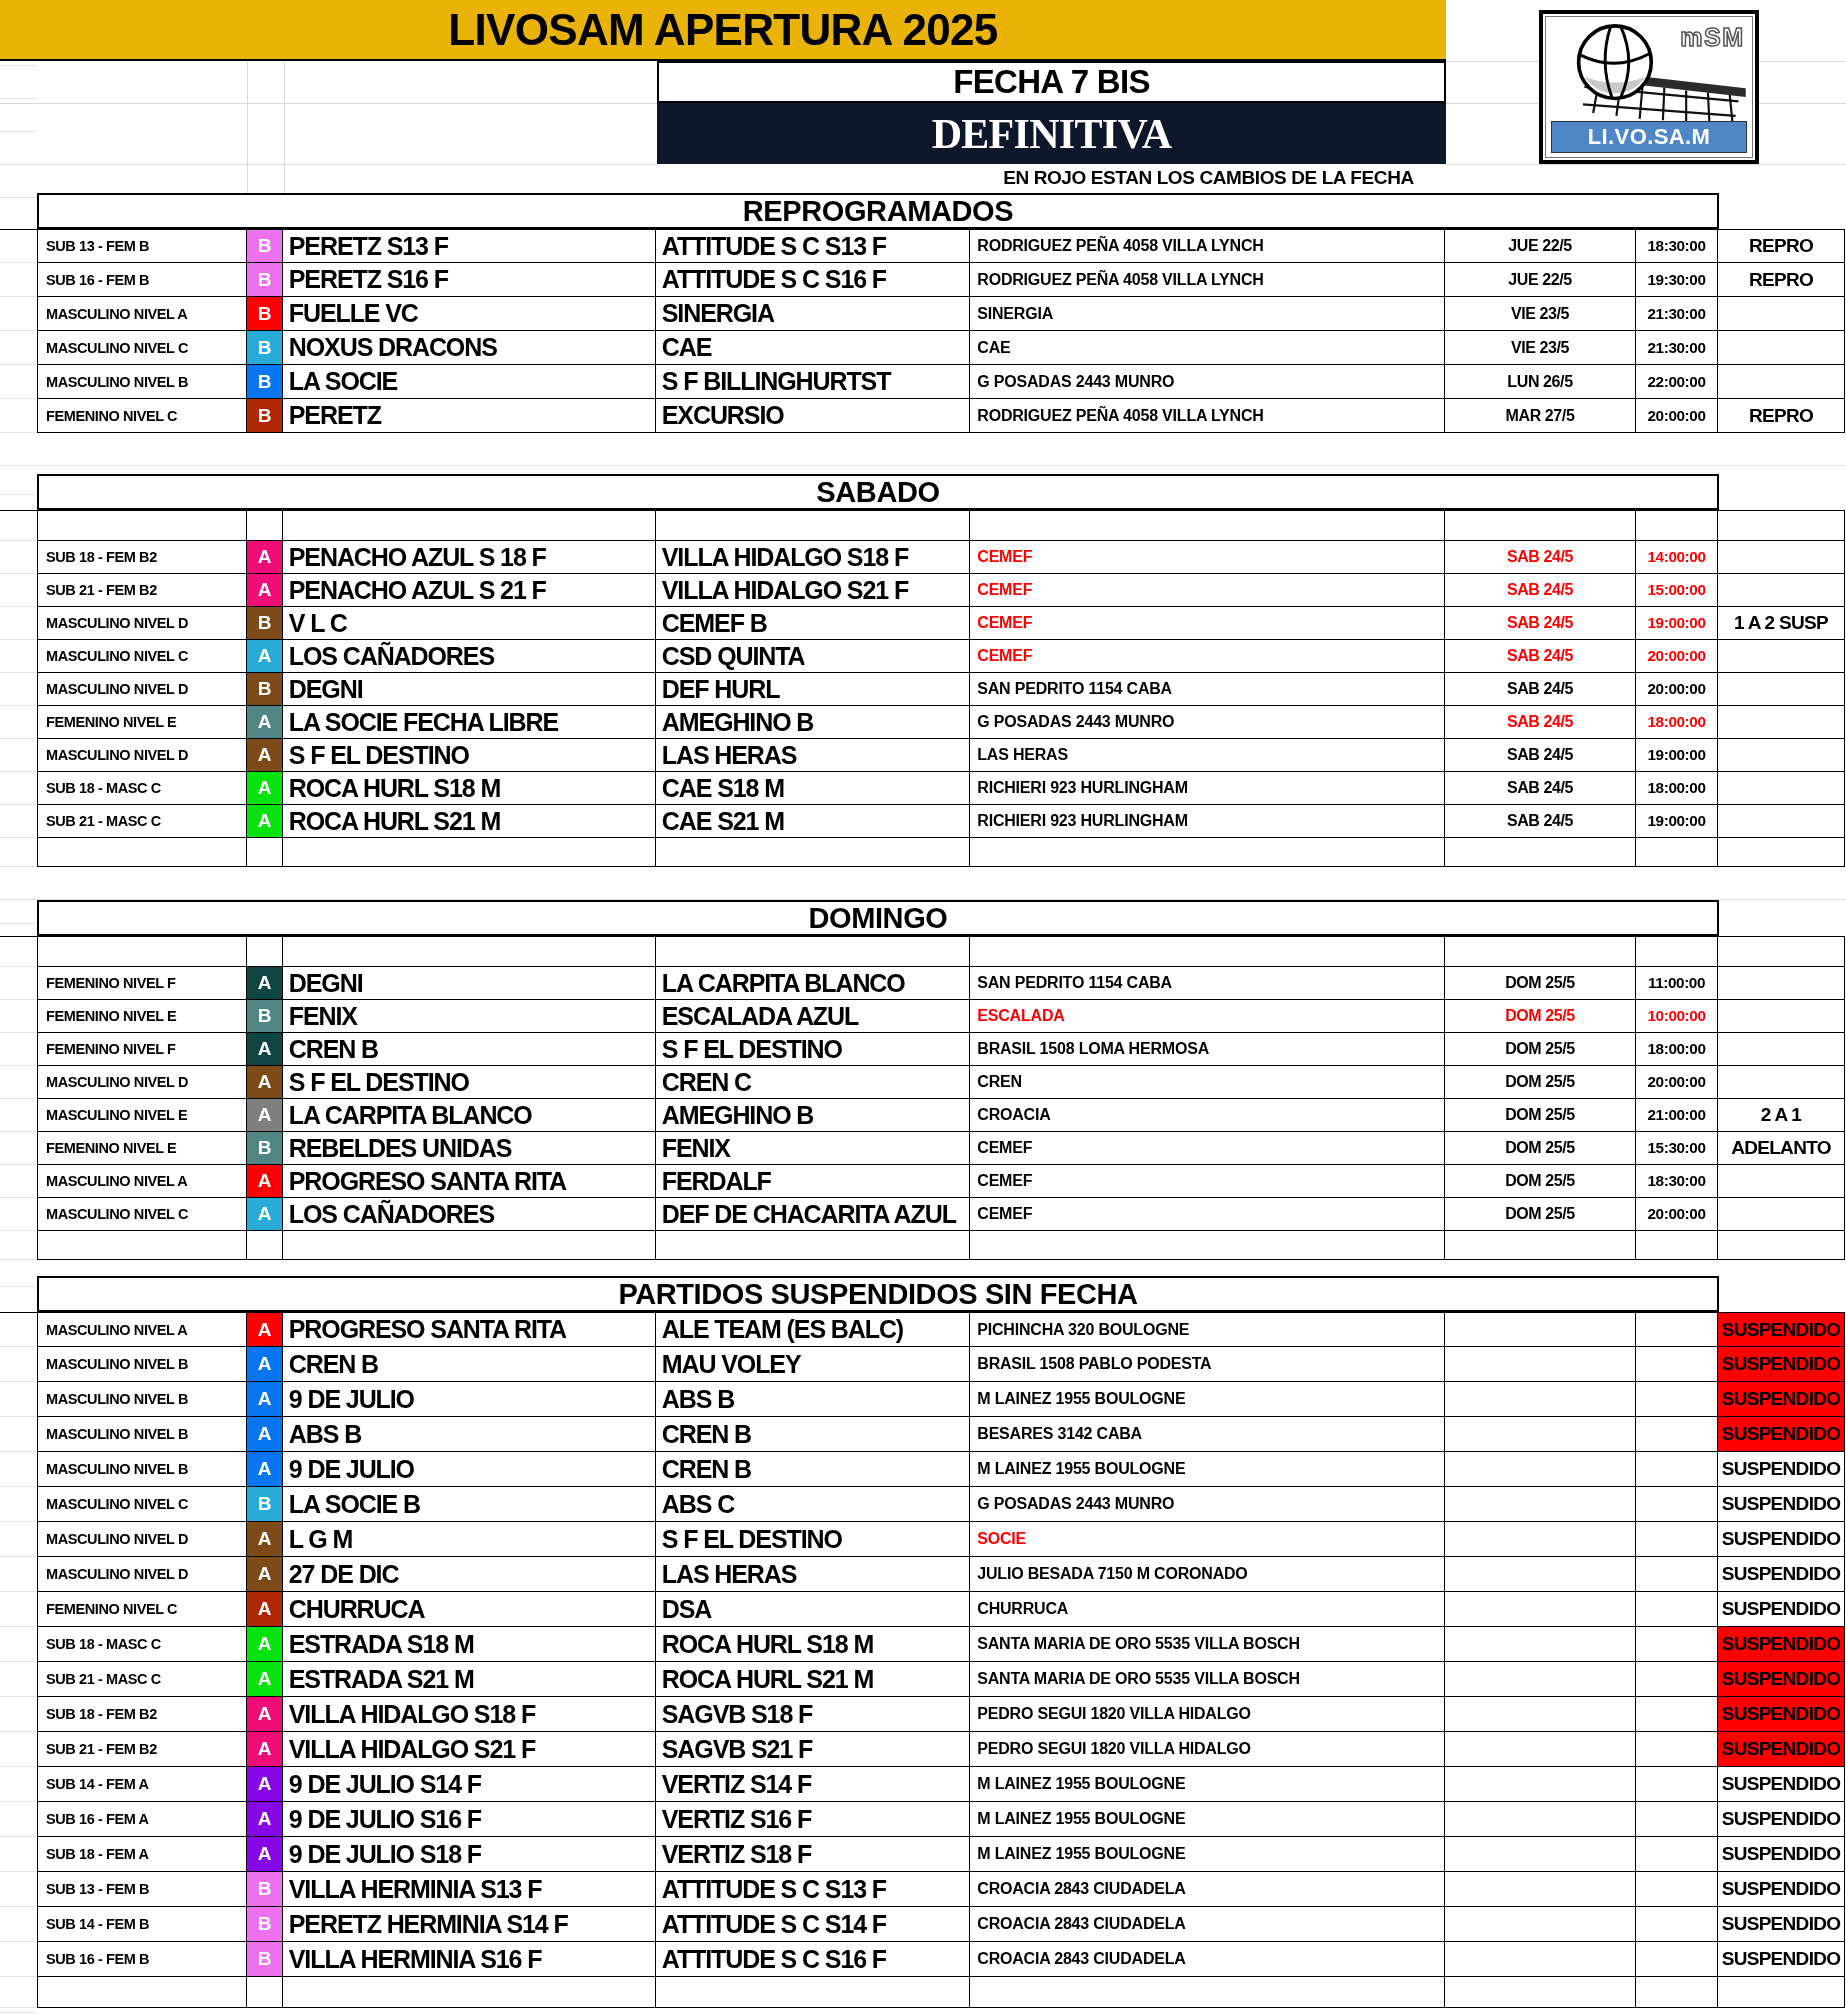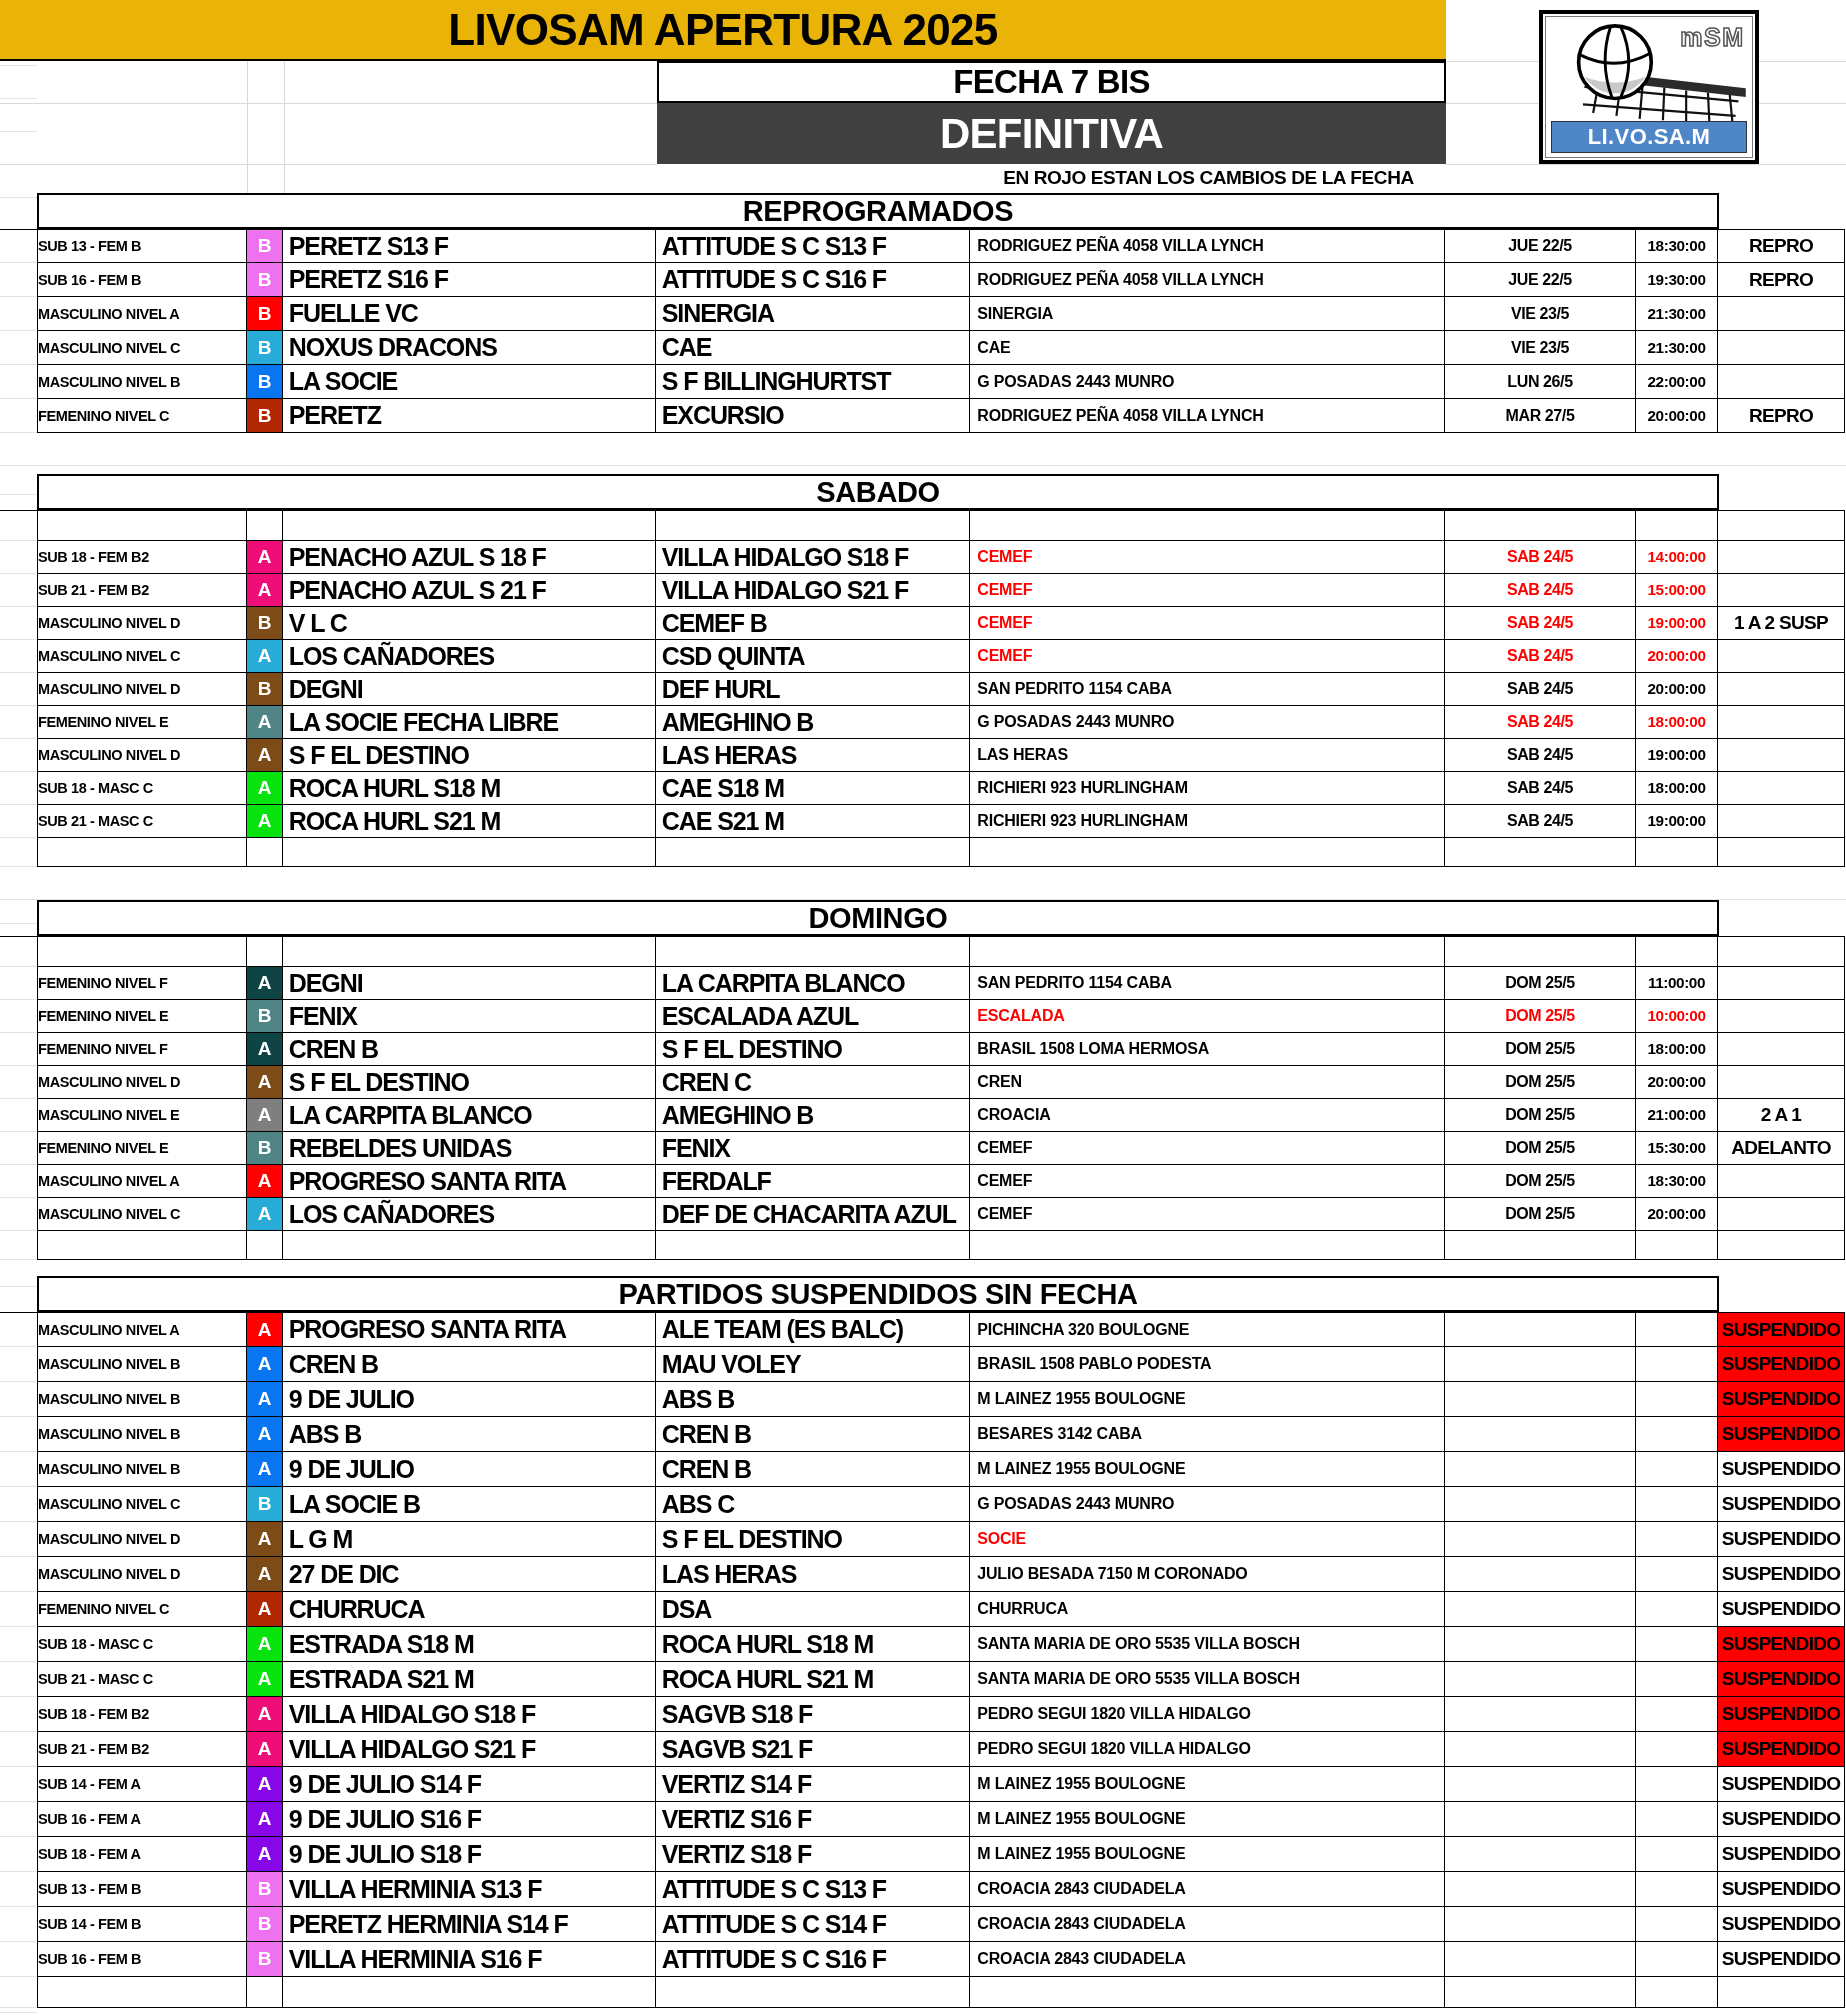--- a/index.html
+++ b/index.html
@@ -39,21 +39,21 @@
 
   
   #sections { position:absolute; left:0; top:193px; width:1846px; }
   .section-header { margin-left:37px; width:1682px; height:36px; border:2.9px solid #000;
     display:flex; align-items:center; justify-content:center; font-size:29px; letter-spacing:-0.4px; background:#fff; }
   .row { display:grid; grid-template-columns:37px 210px 36px 373px 314px 475px 191px 82px 127px; }
   .cell { border-right:1.5px solid #000; border-bottom:1.5px solid #000; background:#fff;
     display:flex; align-items:center; overflow:hidden; white-space:nowrap; }
   .section-body .row:first-child .cell { border-top:1.5px solid #000; }
   .c-gutter { border:none; border-bottom:0.7px solid #E3E3E3; background:#fff; }
-  .c-cat   { border-left:1.5px solid #000; font-size:14.5px; padding-left:0; letter-spacing:-0.4px; }
+  .c-cat   { border-left:1.5px solid #000; font-size:14.5px; padding-left:8px; letter-spacing:-0.4px; }
   .c-badge { justify-content:center; color:#fff; font-size:19px; }
   .c-home, .c-away { font-size:25px; padding-left:5.8px; letter-spacing:-1.1px; }
   .c-venue { font-size:16px; padding-left:7.3px; letter-spacing:-0.2px; }
   .c-date  { justify-content:center; font-size:16px; letter-spacing:-0.4px; }
   .c-time  { justify-content:center; font-size:15.3px; letter-spacing:-0.4px; }
   .c-status{ justify-content:center; font-size:19px; letter-spacing:-0.7px; }
   .red-text { color:#FF0000; }
   .gap { width:1846px; background: repeating-linear-gradient(to bottom, #fff 0 32px, #E3E3E3 32px 33px); }
 </style>
 </head>
@@ -68,21 +68,21 @@
   <div class="faint" style="left:0;top:103px;width:657px;height:0.7px;"></div>
   <div class="faint" style="left:0;top:164px;width:657px;height:0.7px;"></div>
   <div class="faint" style="left:1446px;top:61px;width:400px;height:0.7px;"></div>
   <div class="faint" style="left:1446px;top:103px;width:400px;height:0.7px;"></div>
   <div class="faint" style="left:1446px;top:164px;width:400px;height:0.7px;"></div>
 
   <div class="banner" style="background: #eab308;">
     <span>LIVOSAM APERTURA 2025</span>
   </div>
   <div class="fecha-box">FECHA 7 BIS</div>
-  <div class="definitiva" style="background: #404040;">DEFINITIVA</div>
+  <div class="definitiva" style="background: #0f172a; font-family: Liberation Serif, serif;">DEFINITIVA</div>
   <div class="note">EN ROJO ESTAN LOS CAMBIOS DE LA FECHA</div>
 
   <div class="logo">
     <div class="logo-inner">
       <svg class="logo-art" width="208" height="109" viewBox="0 0 286 150">
         <polygon points="78,72 272,94 272,106 78,84" fill="#2b2b2b"></polygon>
         <g stroke="#111" stroke-width="3" fill="none">
           <path d="M50,92 L262,112"></path>
           <path d="M48,116 L258,132"></path>
           <path d="M70,84 L62,128"></path>

